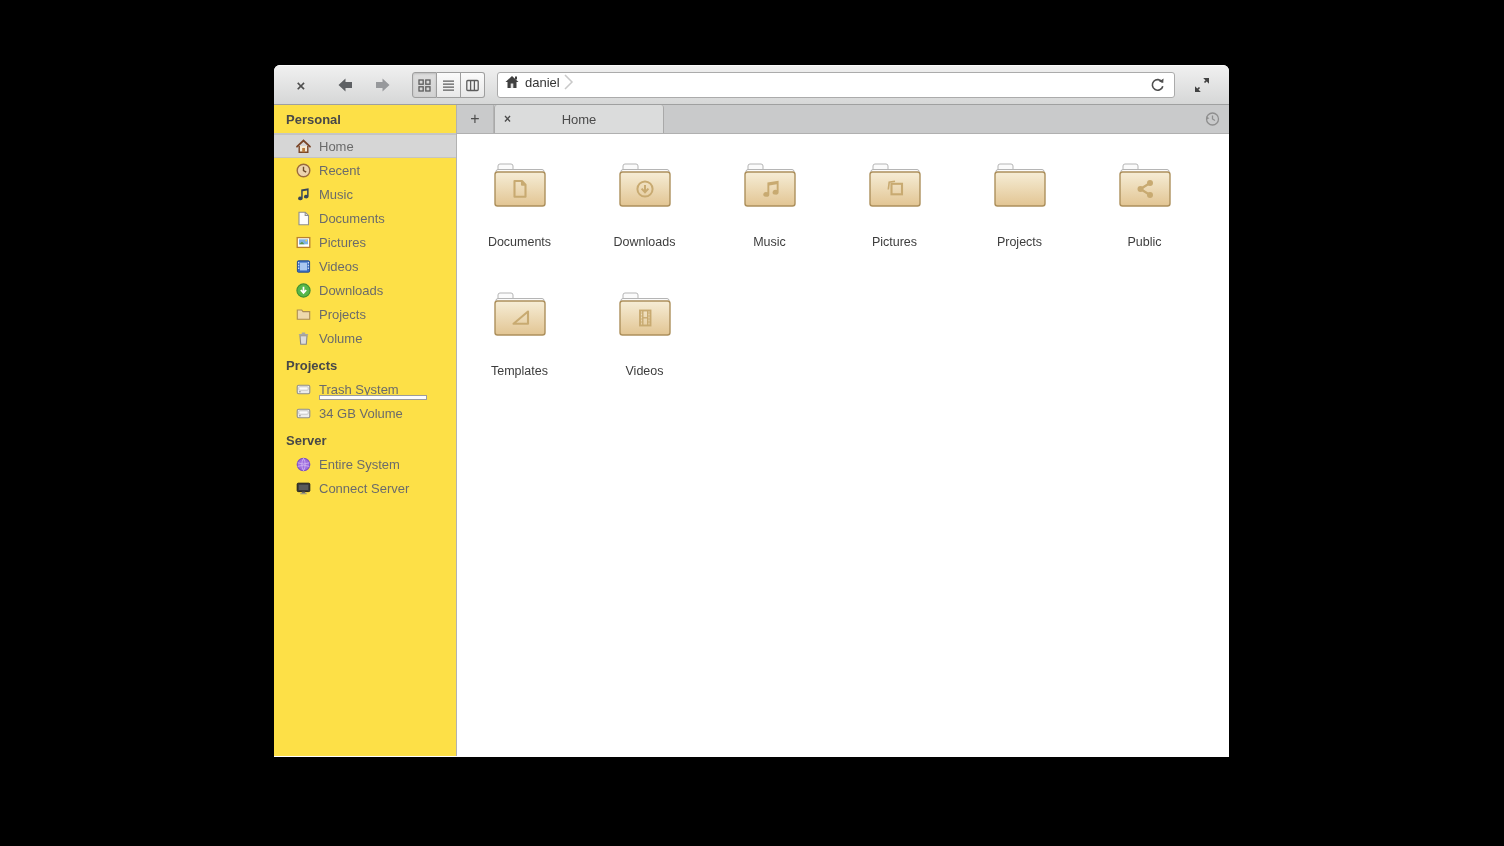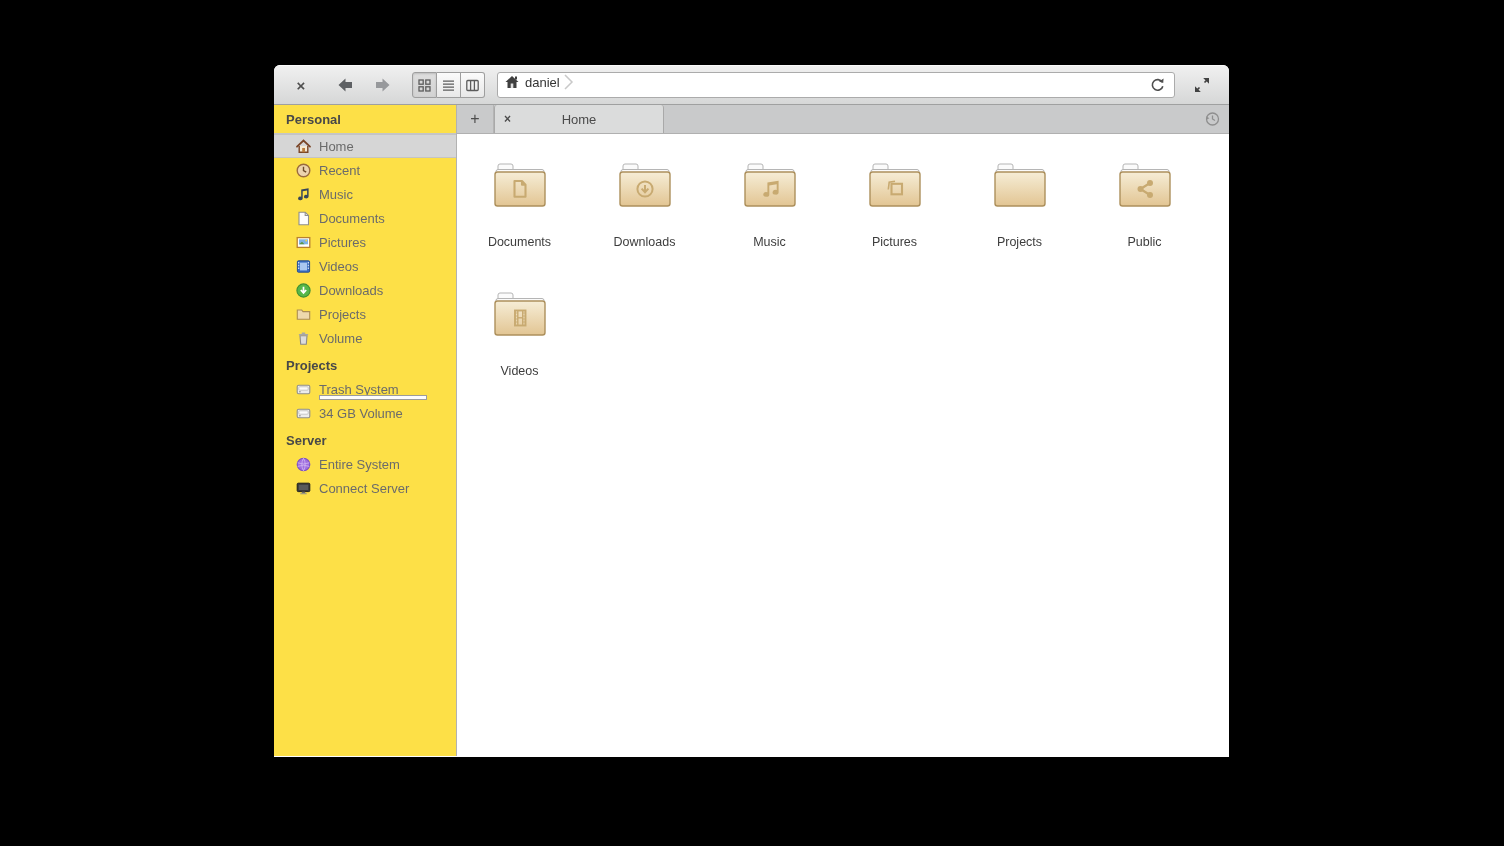--- a/index.html
+++ b/index.html
@@ -364,20 +364,35 @@
                 <path d="M24.5 28 L34 22 M24.5 28 L34 34" stroke="#c8aa71" stroke-width="2.2"></path>
                 <circle cx="24.5" cy="28" r="3" fill="#c8aa71"></circle>
                 <circle cx="34" cy="22" r="3" fill="#c8aa71"></circle>
                 <circle cx="34" cy="34" r="3" fill="#c8aa71"></circle>
               </svg></span>
             <span class="folder-label">Public</span>
           </div>
           <div class="folder-cell">
             <span><svg class="folder-icon" viewBox="0 0 58 48">
                 <defs>
+                  <linearGradient id="fg8" x1="0" y1="0" x2="0" y2="1">
+                    <stop offset="0" stop-color="#f6edd6"></stop>
+                    <stop offset="1" stop-color="#e2c593"></stop>
+                  </linearGradient>
+                </defs>
+                <rect x="7" y="3" width="15" height="10" rx="2" fill="#fbfbfb" stroke="#b5b5b5"></rect>
+                <rect x="5" y="8.5" width="48" height="10" rx="2" fill="#fbfbfb" stroke="#b5b5b5"></rect>
+                <rect x="4" y="11" width="50" height="34" rx="2.5" fill="url(#fg8)" stroke="#ad905c" stroke-width="1.4"></rect>
+                <path d="M22.5 33.8 H37 V21.5 Z" fill="none" stroke="#c8aa71" stroke-width="2.1" stroke-linejoin="round"></path>
+              </svg></span>
+            <span class="folder-label">Templates</span>
+          </div>
+          <div class="folder-cell">
+            <span><svg class="folder-icon" viewBox="0 0 58 48">
+                <defs>
                   <linearGradient id="fg9" x1="0" y1="0" x2="0" y2="1">
                     <stop offset="0" stop-color="#f6edd6"></stop>
                     <stop offset="1" stop-color="#e2c593"></stop>
                   </linearGradient>
                 </defs>
                 <rect x="7" y="3" width="15" height="10" rx="2" fill="#fbfbfb" stroke="#b5b5b5"></rect>
                 <rect x="5" y="8.5" width="48" height="10" rx="2" fill="#fbfbfb" stroke="#b5b5b5"></rect>
                 <rect x="4" y="11" width="50" height="34" rx="2.5" fill="url(#fg9)" stroke="#ad905c" stroke-width="1.4"></rect>
                 <rect x="24" y="20.5" width="10.5" height="15" fill="none" stroke="#c8aa71" stroke-width="1.9"></rect>
                 <path d="M26.8 20.5 V35.5 M31.7 20.5 V35.5" stroke="#c8aa71" stroke-width="1.4"></path>

